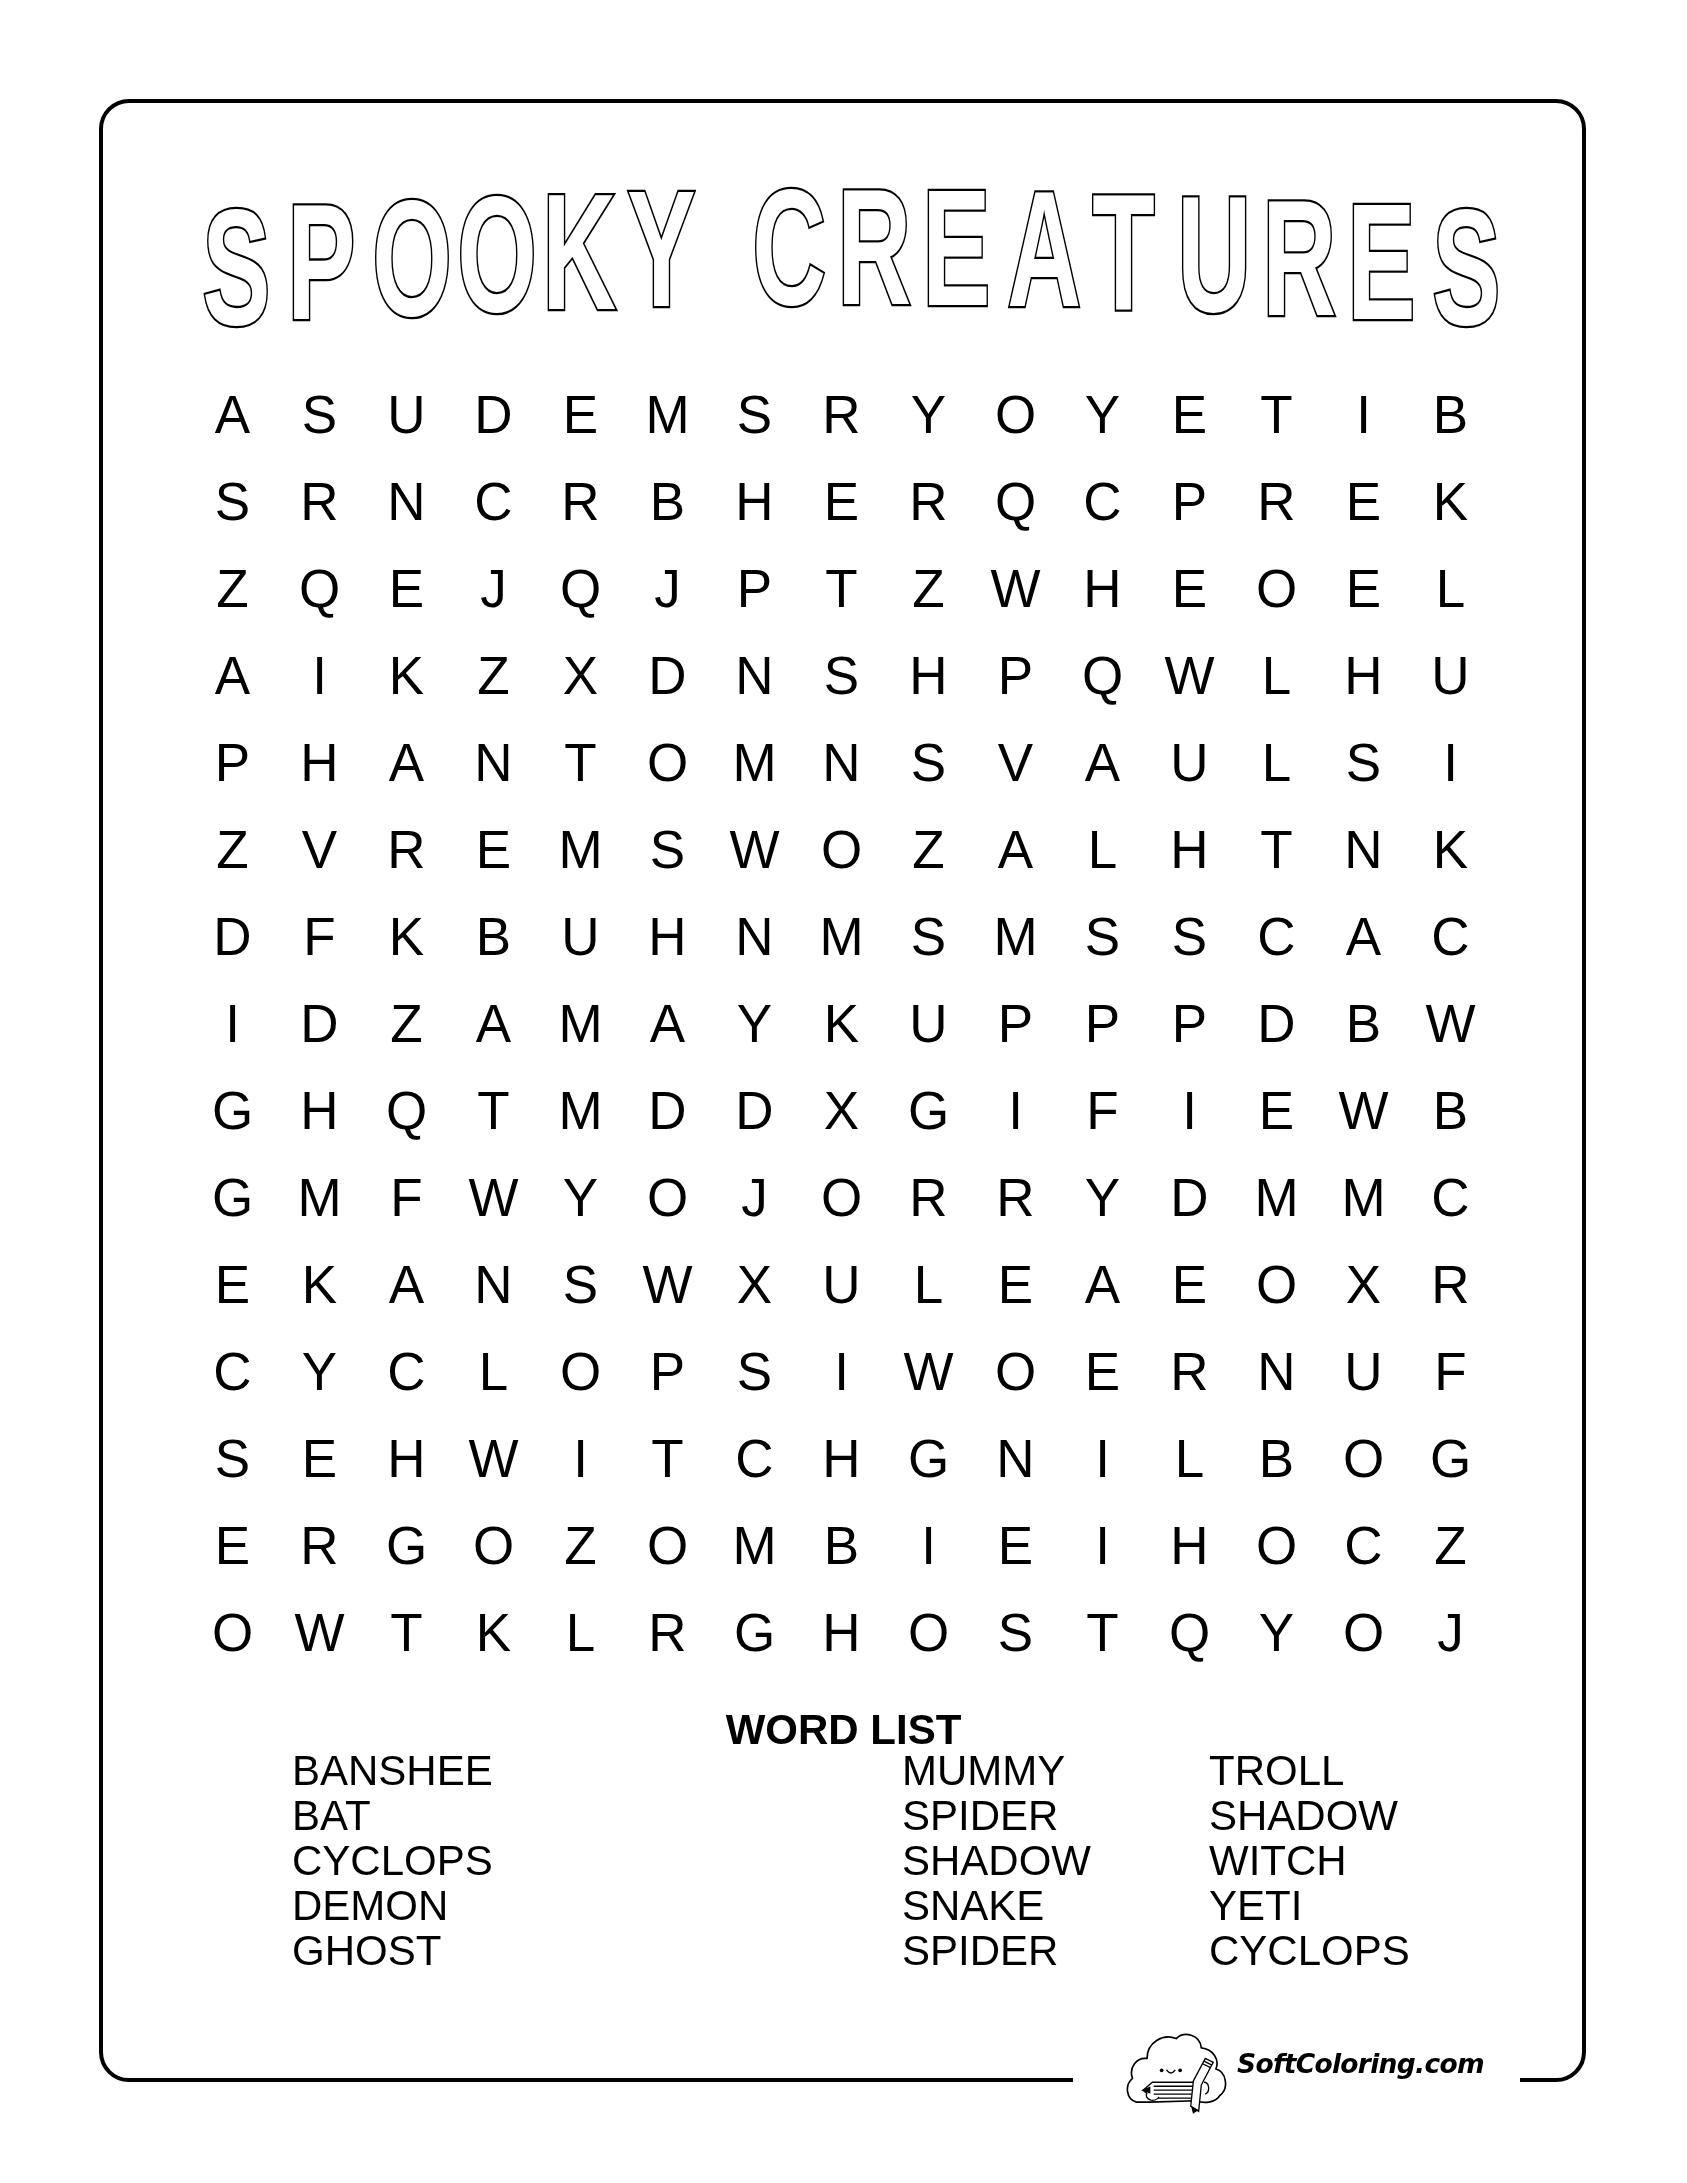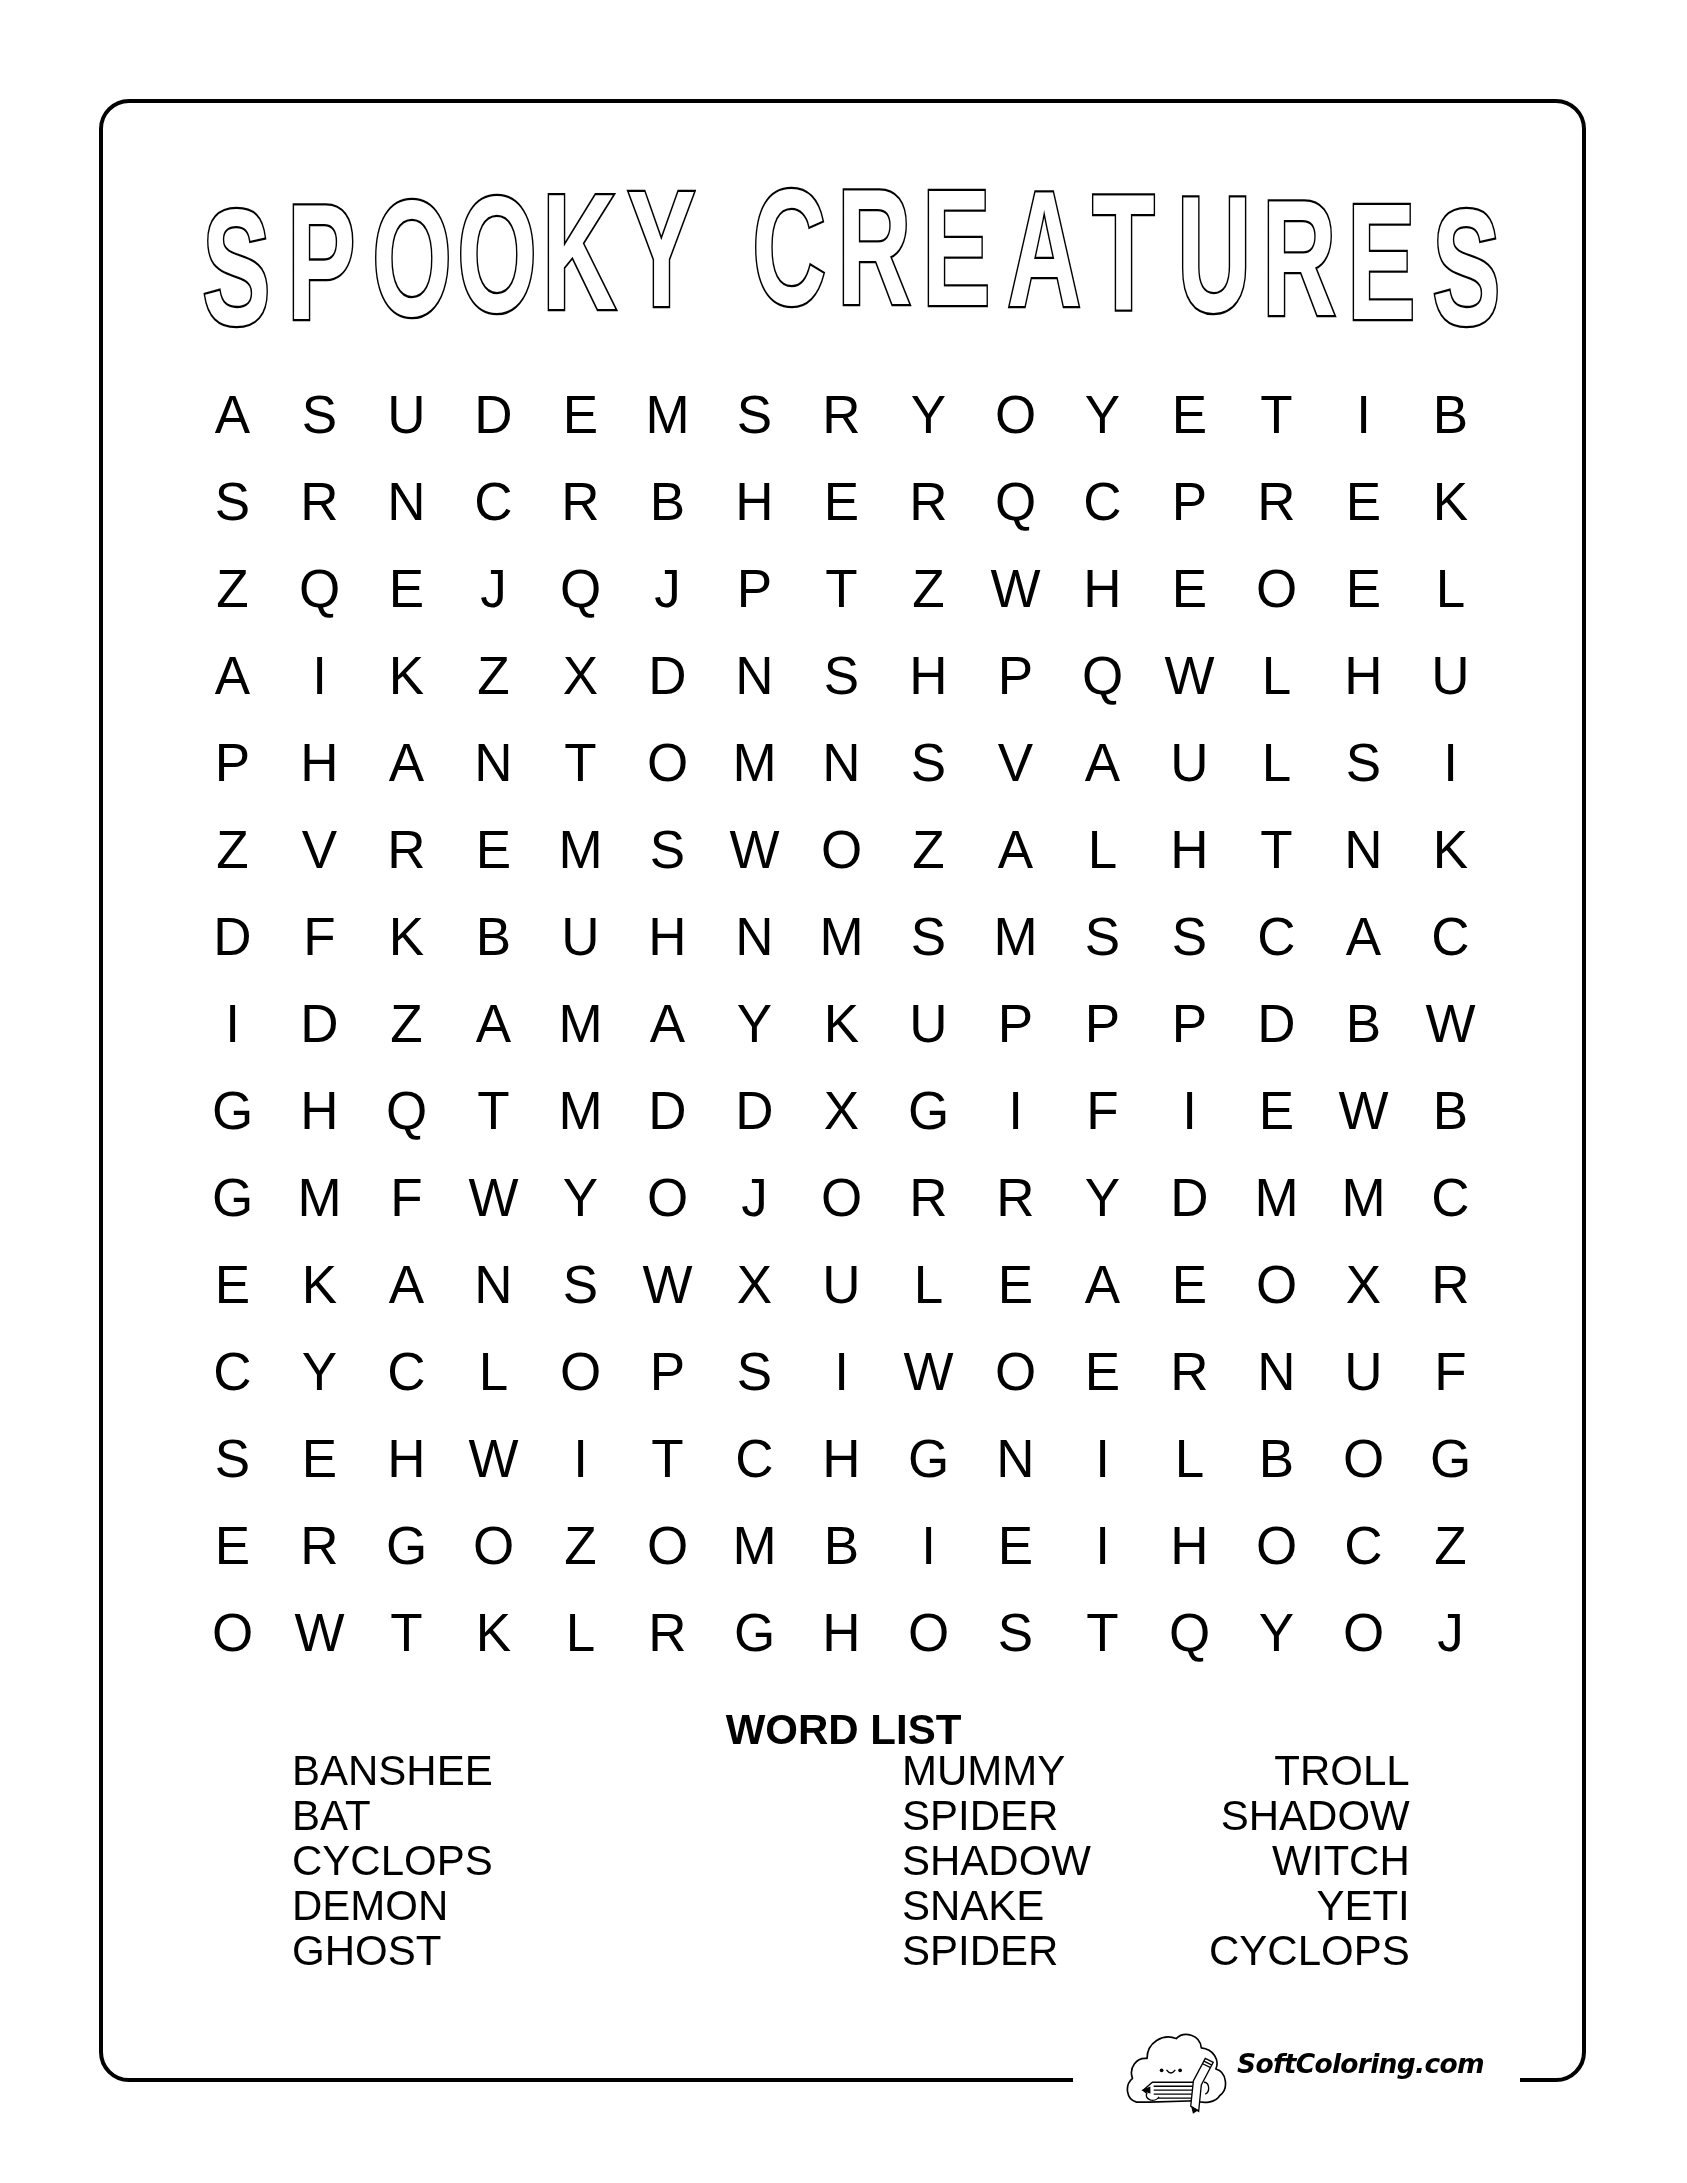--- a/index.html
+++ b/index.html
@@ -103,21 +103,21 @@
       height: 225px;
       margin-left: 6px;
     }
     .wl-col {
       position: absolute;
       top: 0;
     }
     .wl-col.c0 { left: 0; }
     .wl-col.c1 { left: 300px; }
     .wl-col.c2 { left: 610px; }
-    .wl-col.c3 { left: 917px; text-align: right; }
+    .wl-col.c3 { left: 917px; }
     .wl-item {
       font-family: "Liberation Sans", sans-serif;
       font-size: 42px;
       line-height: 45px;
       height: 45px;
       white-space: nowrap;
     }
 
     
     .logo {

